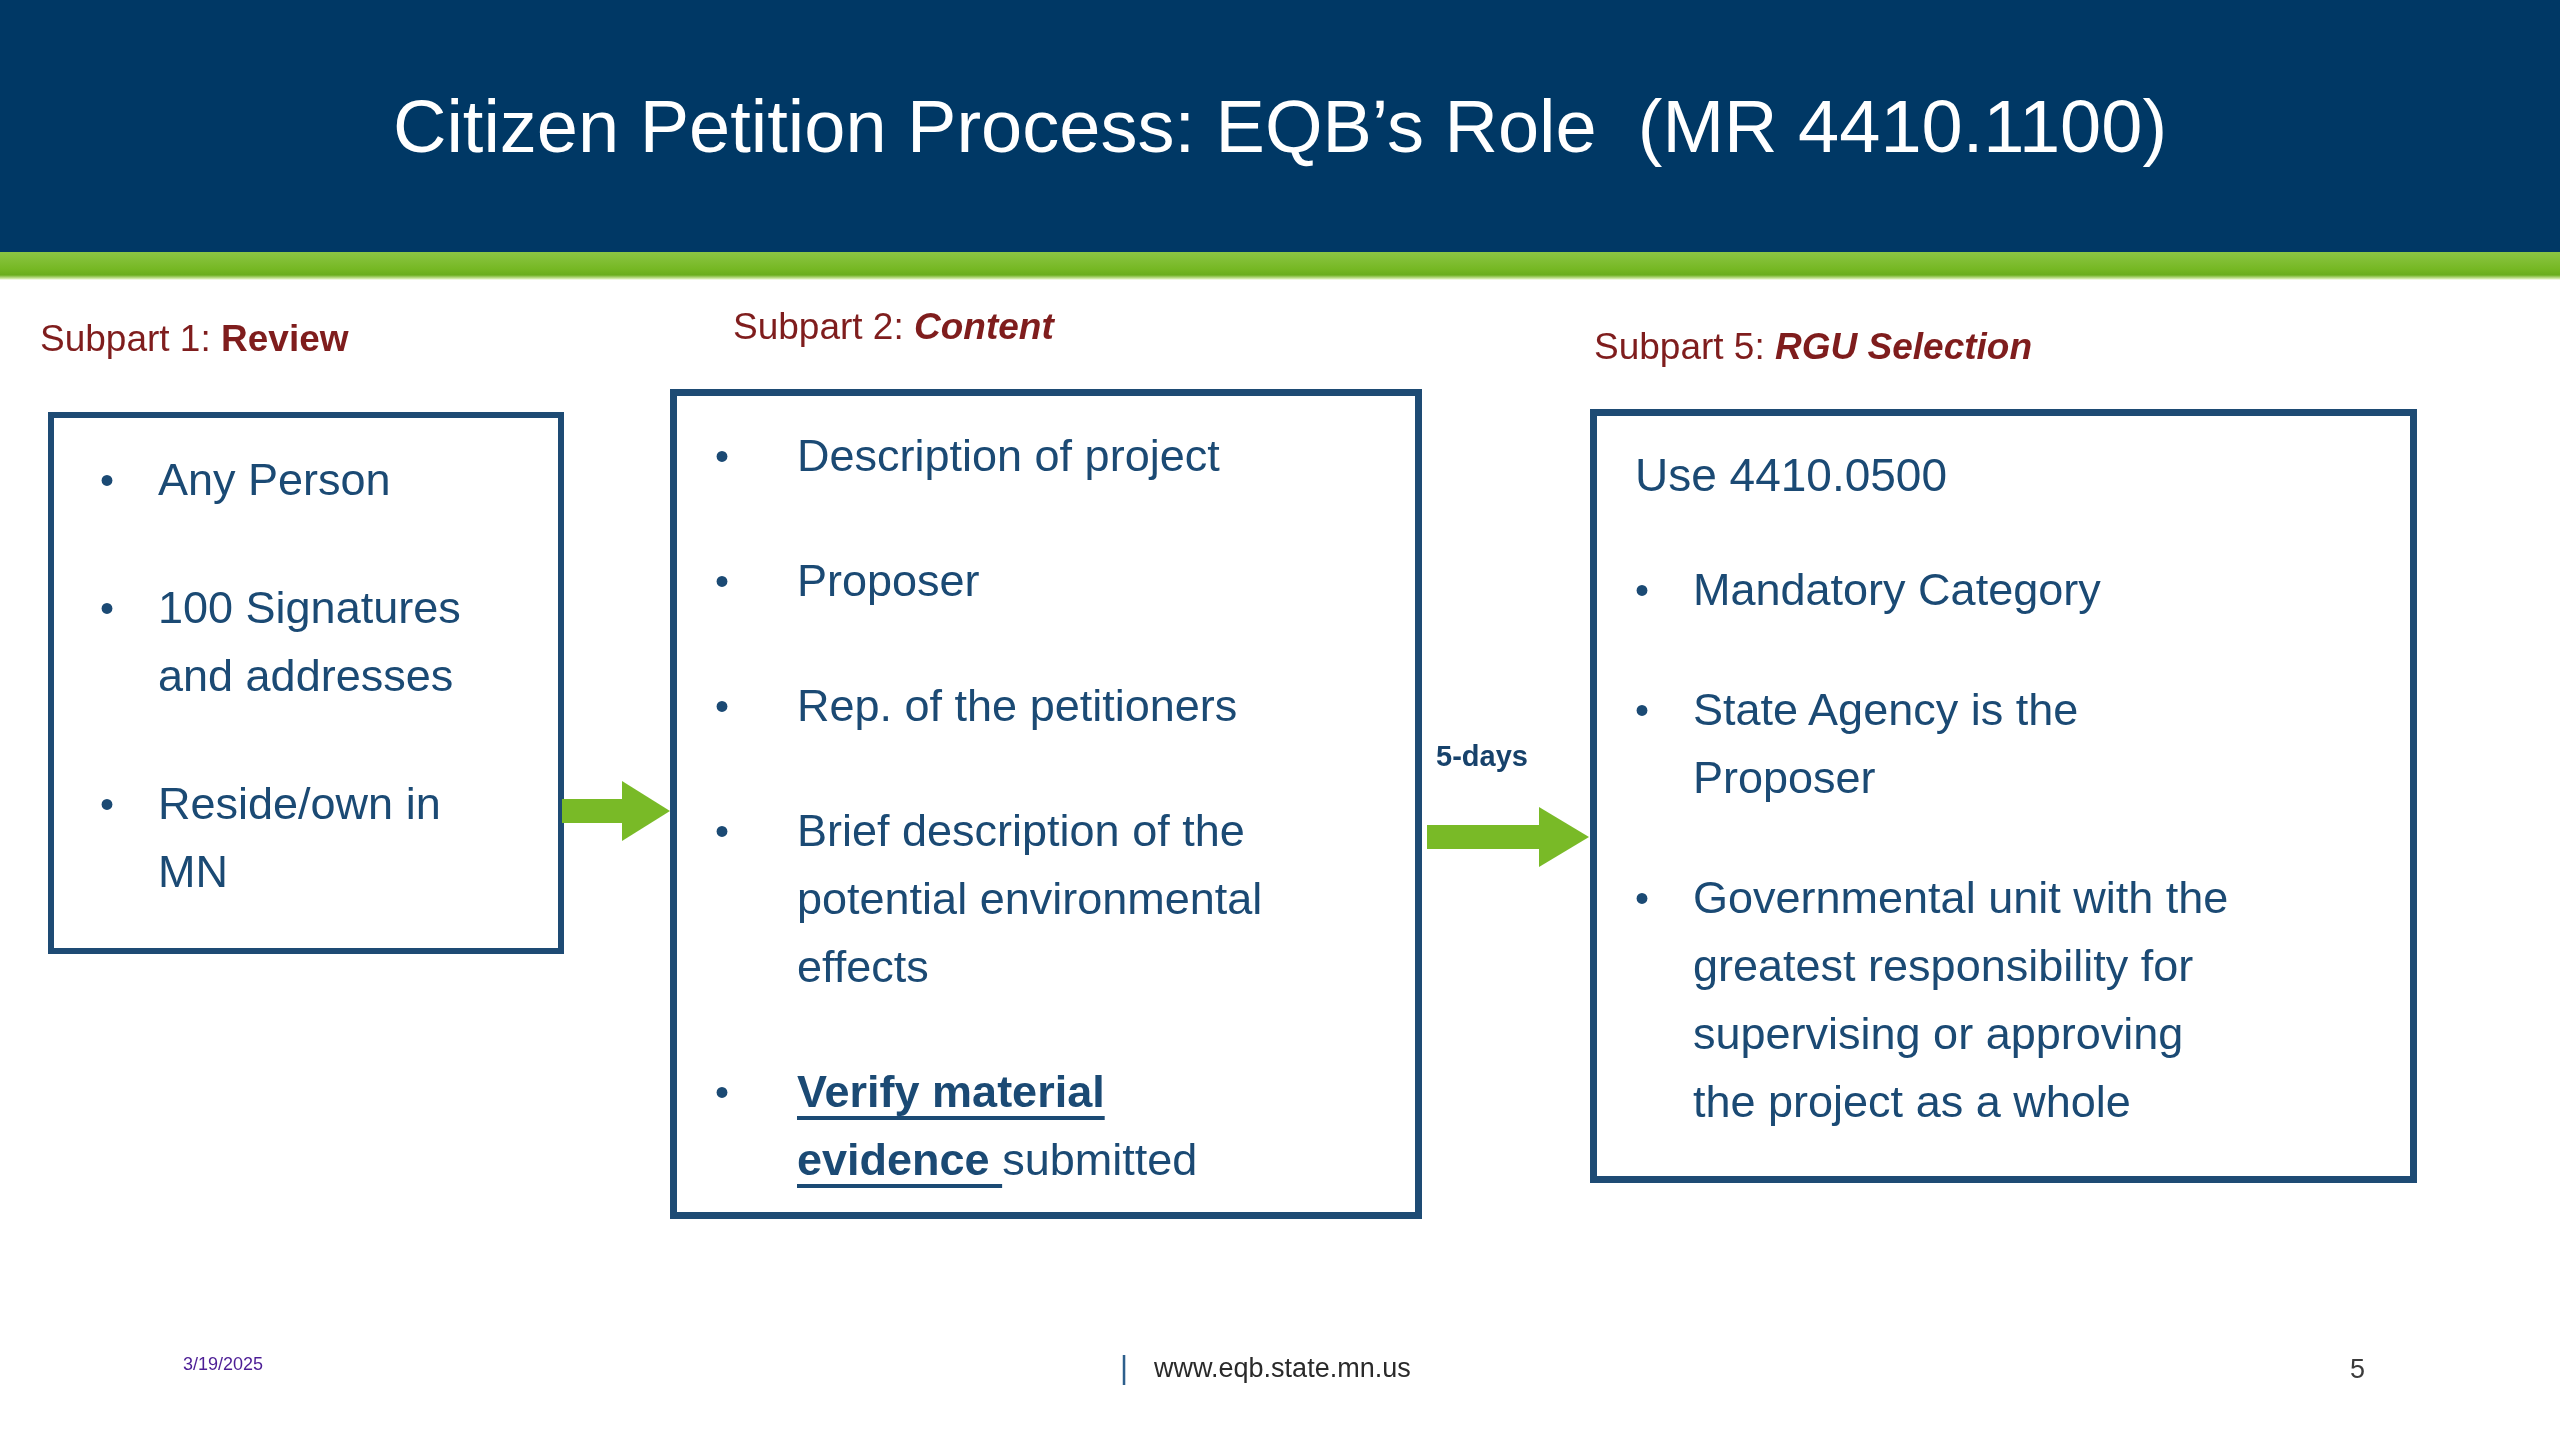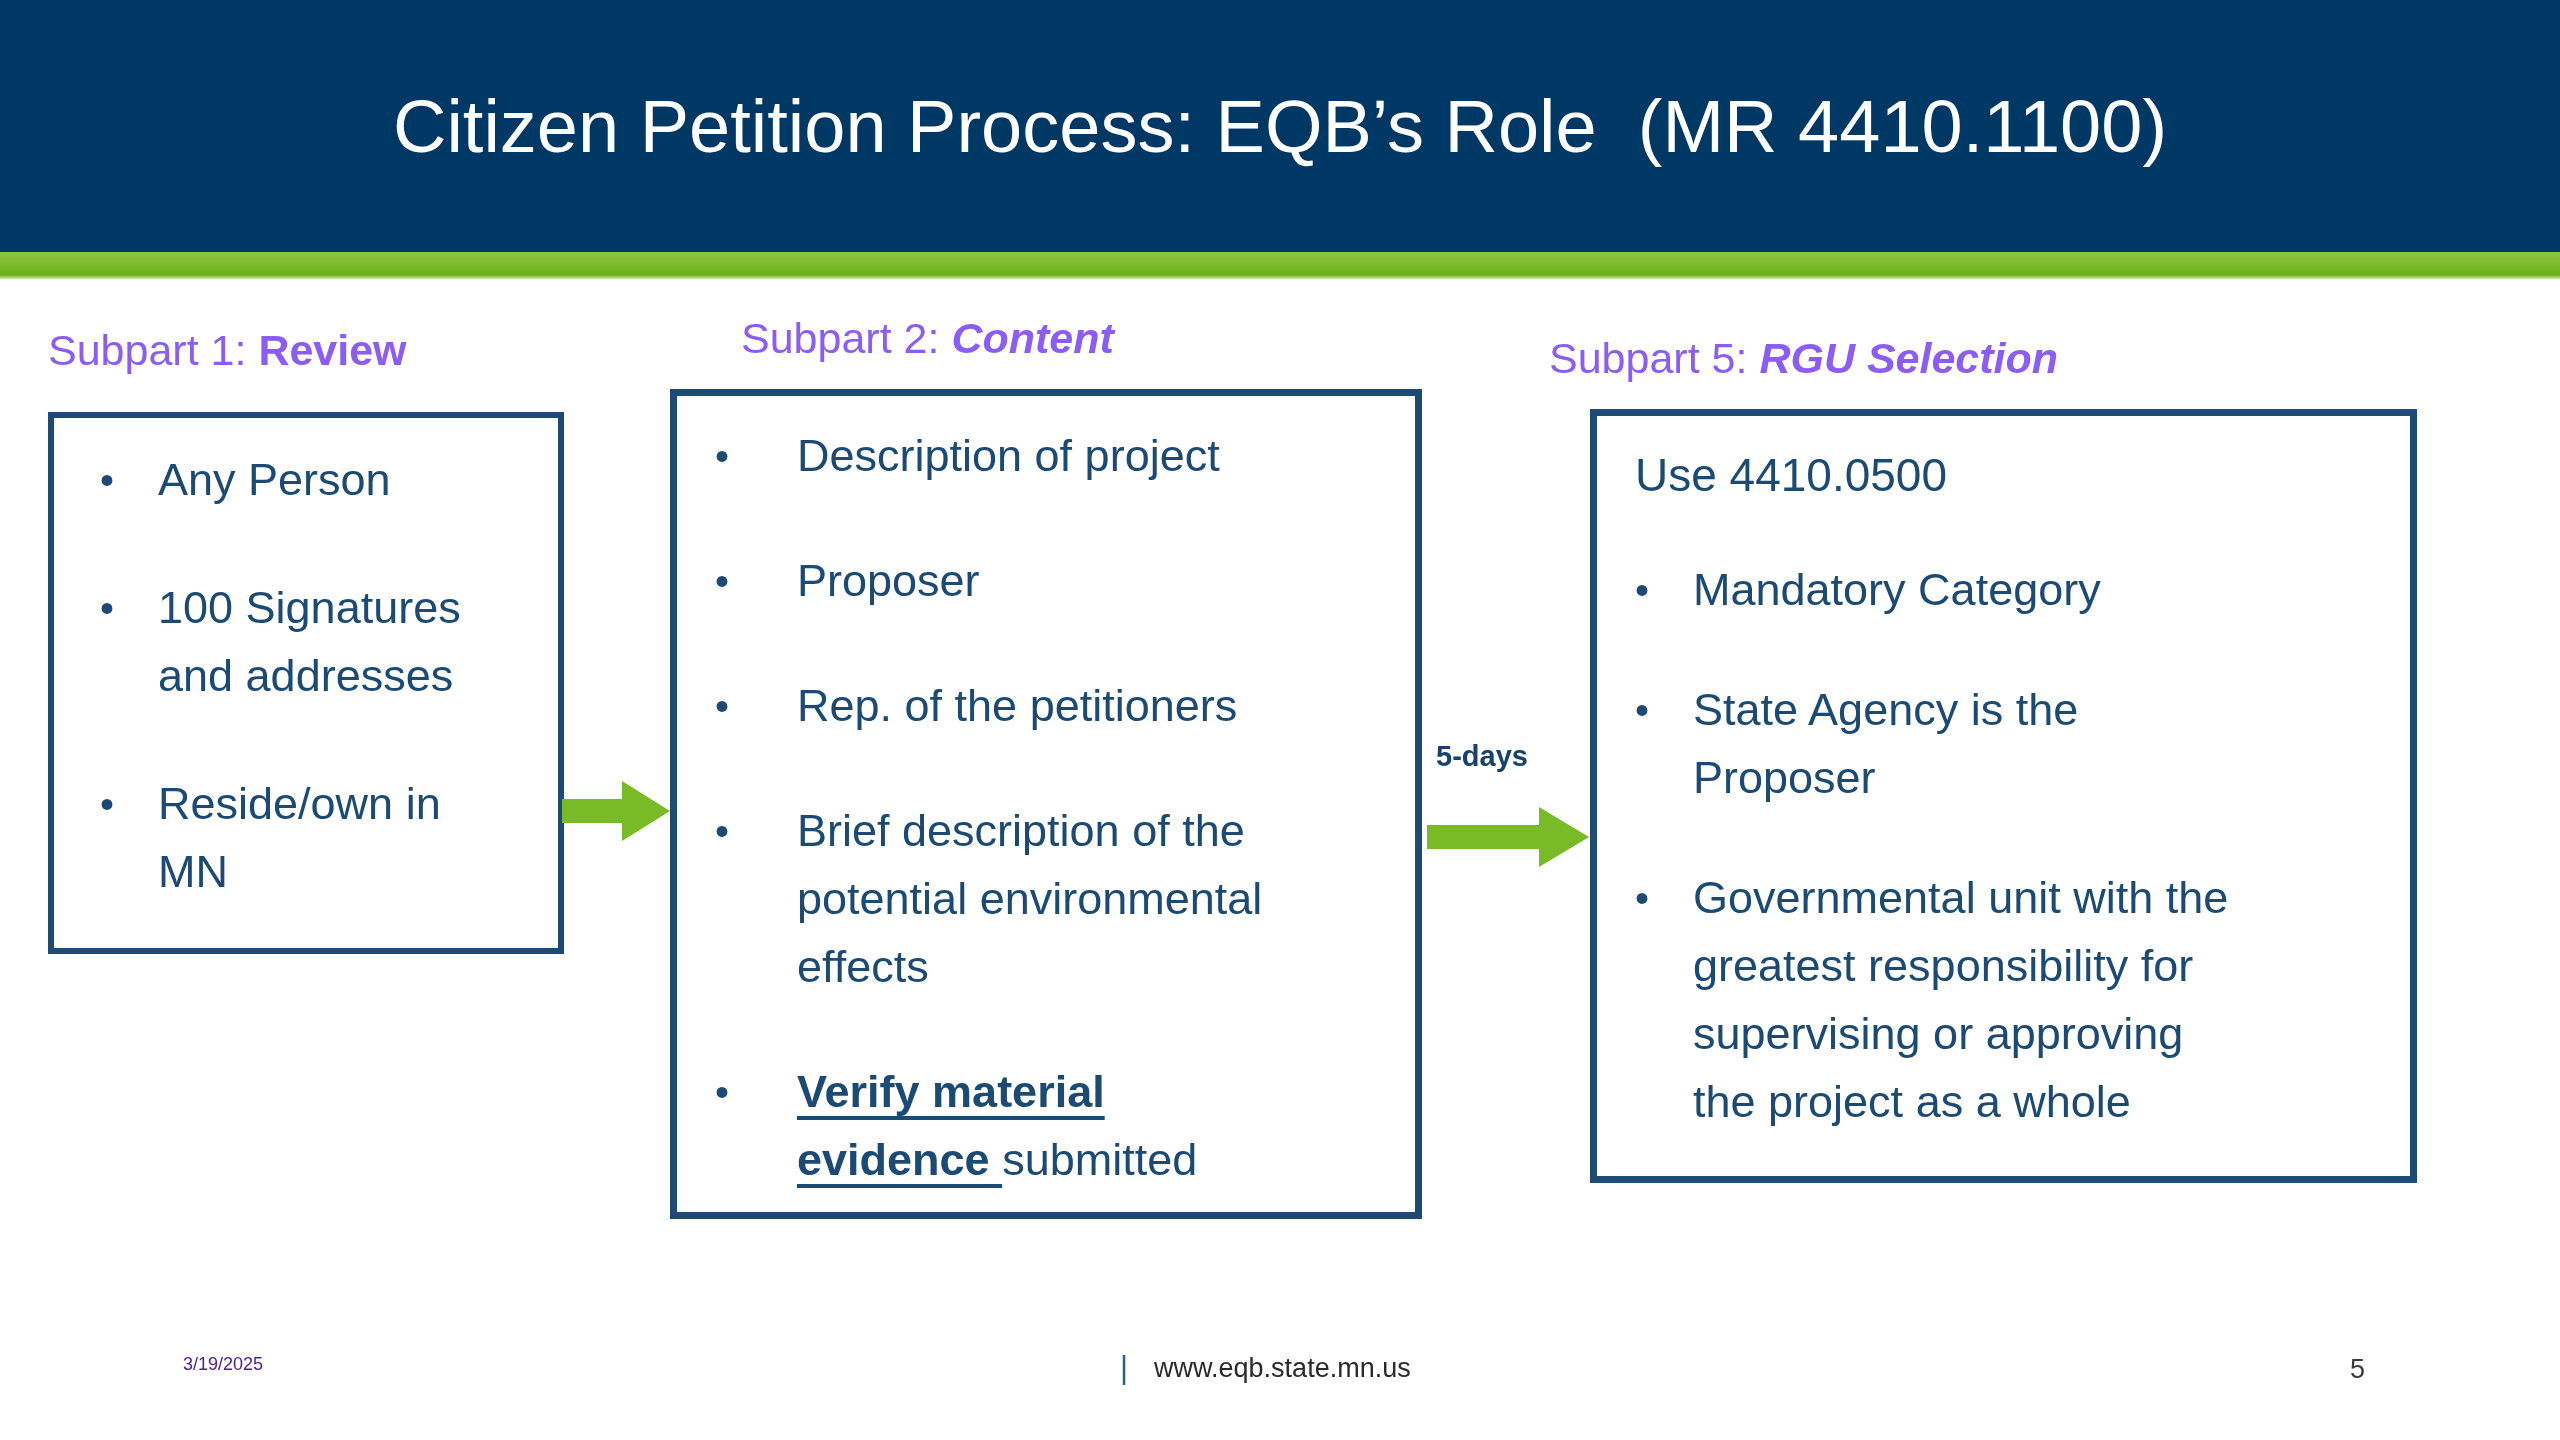--- a/index.html
+++ b/index.html
@@ -15,27 +15,27 @@
   .title{
     color:#ffffff;font-size:74px;font-weight:400;letter-spacing:0px;
     white-space:pre;margin:0;
   }
   .stripe{
     position:absolute;left:0;top:252px;width:2560px;height:28px;
     background:linear-gradient(to bottom,#8cc544 0%,#76b824 60%,#6aad1d 82%,#cfe8a4 95%,#ffffff 100%);
   }
   
   .colhead{
-    position:absolute;margin:8px;color:#8b5cf6;font-size:43px;font-weight:400;white-space:pre;
+    position:absolute;margin:0;color:#7f1d1d;font-size:37px;font-weight:400;white-space:pre;
   }
   .colhead .h-em{font-weight:bold;}
   .colhead.h2 .h-em,.colhead.h3 .h-em{font-style:italic;}
   .h1{left:40px;top:318px;}
   .h2{left:733px;top:306px;}
-  .h3{left:1541px;top:326px;text-align:right;}
+  .h3{left:1594px;top:326px;text-align:right;}
   
   .box{position:absolute;border:6px solid #1e4b74;background:#ffffff;box-sizing:border-box;}
   .box1{left:48px;top:412px;width:516px;height:542px;padding-top:28px;}
   .box2{left:670px;top:389px;width:752px;height:830px;border-width:7px;padding-top:26px;}
   .box3{left:1590px;top:409px;width:827px;height:774px;border-width:7px;padding-top:24px;}
   .intro{
     margin:0 0 46px 38px;color:#1b4a74;font-size:46px;line-height:70px;
   }
   ul.blist{list-style:none;margin:0;padding:0 0 0 46px;}
   .box2 ul.blist,.box3 ul.blist{padding-left:38px;}

